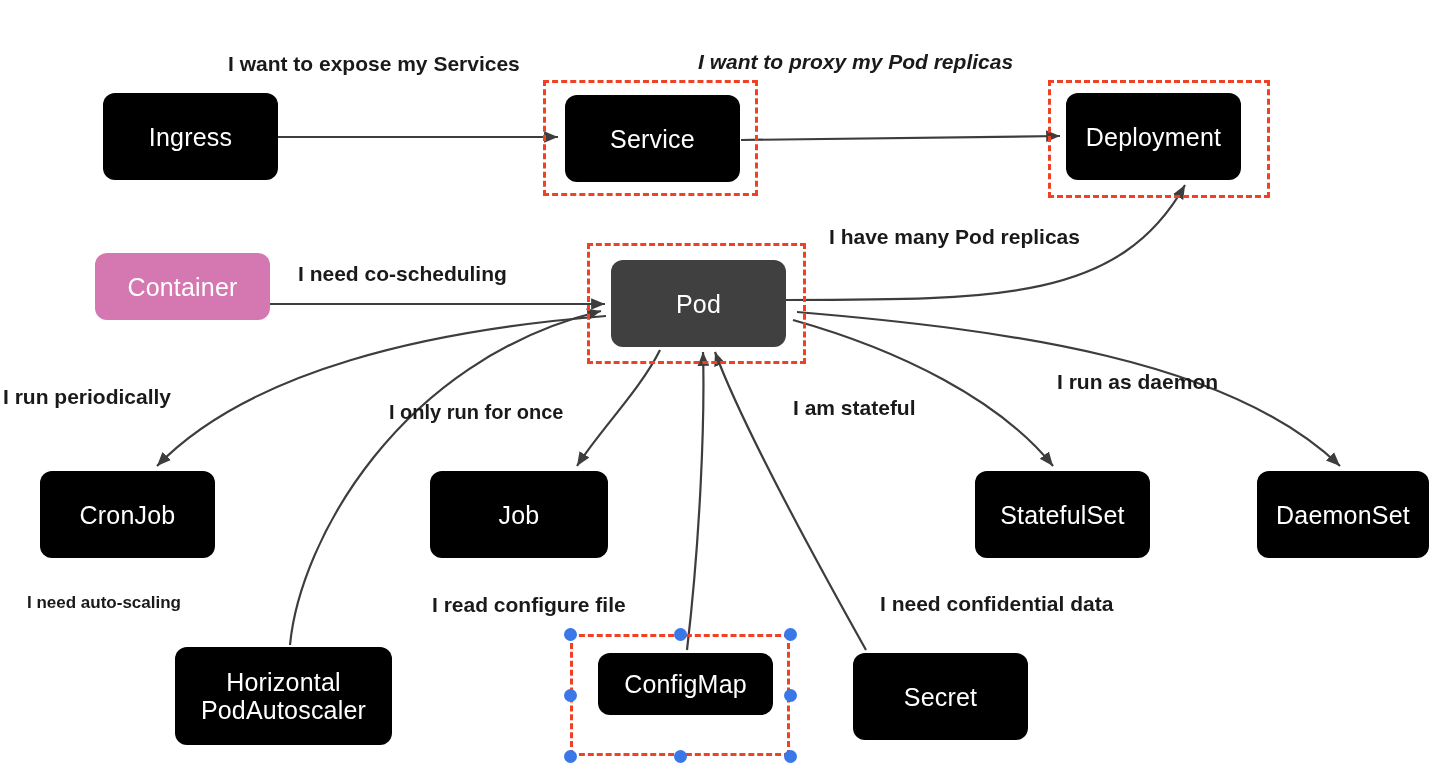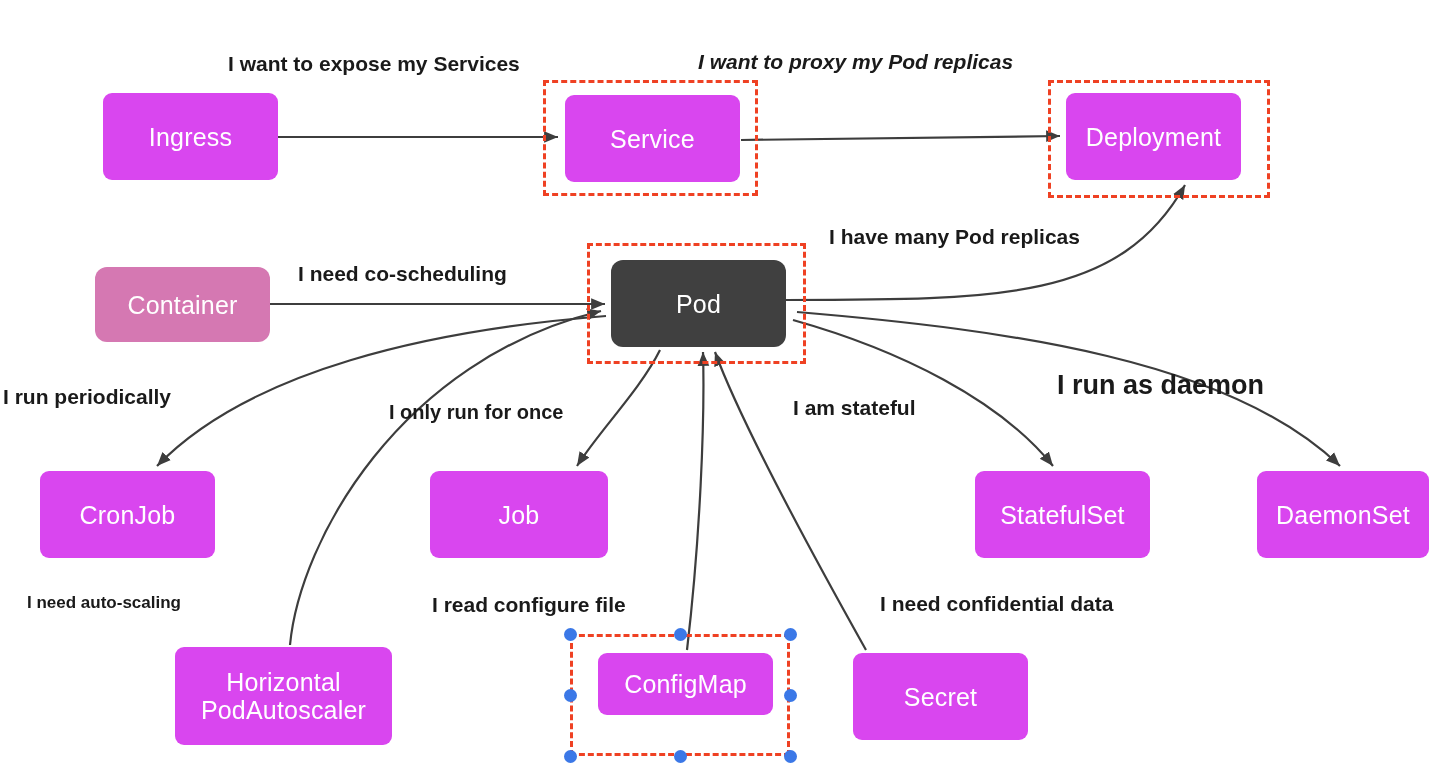--- a/index.html
+++ b/index.html
@@ -25,21 +25,21 @@
     justify-content: center;
     text-align: center;
     color: #ffffff;
     border-radius: 12px;
     box-sizing: border-box;
     line-height: 1.12;
     letter-spacing: 0.2px;
     font-weight: 400;
     z-index: 5;
   }
-  .node.blue   { background: #d946ef; border-radius: 9px; }
+  .node.blue   { background: #000000; }
   .node.orange { background: #404040; }
   .node.pink   { background: #d578b2; }
 
   
   #edges {
     position: absolute;
     left: 0; top: 0;
     width: 1440px;
     height: 779px;
     z-index: 2;
@@ -115,21 +115,21 @@
 
   <div class="node blue" id="node-ingress" style="left: 103px; top: 93px; width: 175px; height: 87px; font-size: 25px;">
     <span>Ingress</span>
   </div>
   <div class="node blue" id="node-service" style="left: 565px; top: 95px; width: 175px; height: 87px; font-size: 25px;">
     <span>Service</span>
   </div>
   <div class="node blue" id="node-deployment" style="left: 1066px; top: 93px; width: 175px; height: 87px; font-size: 25px;">
     <span>Deployment</span>
   </div>
-  <div class="node pink" id="node-container" style="left: 95px; top: 267px; width: 175px; height: 75px; font-size: 25px;">
+  <div class="node pink" id="node-container" style="left: 95px; top: 253px; width: 175px; height: 67px; font-size: 25px;">
     <span>Container</span>
   </div>
   <div class="node orange" id="node-pod" style="left: 611px; top: 260px; width: 175px; height: 87px; font-size: 25px;">
     <span>Pod</span>
   </div>
   <div class="node blue" id="node-cronjob" style="left: 40px; top: 471px; width: 175px; height: 87px; font-size: 25px;">
     <span>CronJob</span>
   </div>
   <div class="node blue" id="node-job" style="left: 430px; top: 471px; width: 178px; height: 87px; font-size: 25px;">
     <span>Job</span>
@@ -153,21 +153,21 @@
     <span>Secret</span>
   </div>
 
   <div class="edge-label" id="lbl-0" style="left: 228px; top: 52px; font-size: 21px;">I want to expose my Services</div>
   <div class="edge-label" id="lbl-1" style="left: 698px; top: 50px; font-size: 21px; font-style: italic;">I want to proxy my Pod replicas</div>
   <div class="edge-label" id="lbl-2" style="left: 298px; top: 262px; font-size: 21px;">I need co-scheduling</div>
   <div class="edge-label" id="lbl-3" style="left: 829px; top: 225px; font-size: 21px;">I have many Pod replicas</div>
   <div class="edge-label" id="lbl-4" style="left: 3px; top: 385px; font-size: 21px;">I run periodically</div>
   <div class="edge-label" id="lbl-5" style="left: 389px; top: 401px; font-size: 20px;">I only run for once</div>
   <div class="edge-label" id="lbl-6" style="left: 793px; top: 396px; font-size: 21px;">I am stateful</div>
-  <div class="edge-label" id="lbl-7" style="left: 1057px; top: 370px; font-size: 27px;">I run as daemon</div>
+  <div class="edge-label" id="lbl-7" style="left: 1057px; top: 370px; font-size: 21px;">I run as daemon</div>
   <div class="edge-label" id="lbl-8" style="left: 27px; top: 593px; font-size: 17px;">I need auto-scaling</div>
   <div class="edge-label" id="lbl-9" style="left: 432px; top: 593px; font-size: 21px;">I read configure file</div>
   <div class="edge-label" id="lbl-10" style="left: 880px; top: 592px; font-size: 21px;">I need confidential data</div>
 
   <div class="sel-rect" id="sel-0" style="left: 543px; top: 80px; width: 215px; height: 116px; border-color: rgb(239, 65, 35);"></div>
   <div class="sel-rect" id="sel-1" style="left: 1048px; top: 80px; width: 222px; height: 118px; border-color: rgb(239, 65, 35);"></div>
   <div class="sel-rect" id="sel-2" style="left: 587px; top: 243px; width: 219px; height: 121px; border-color: rgb(239, 65, 35);"></div>
   <div class="sel-rect" id="sel-3" style="left: 570px; top: 634px; width: 220px; height: 122px; border-color: rgb(239, 65, 35);"></div>
   <div class="sel-handles" id="handles-configmap" style="left: 570px; top: 634px; width: 220px; height: 122px;">
       <div class="handle" style="left: 0px; top: 0px; background: rgb(59, 120, 231);"></div>

